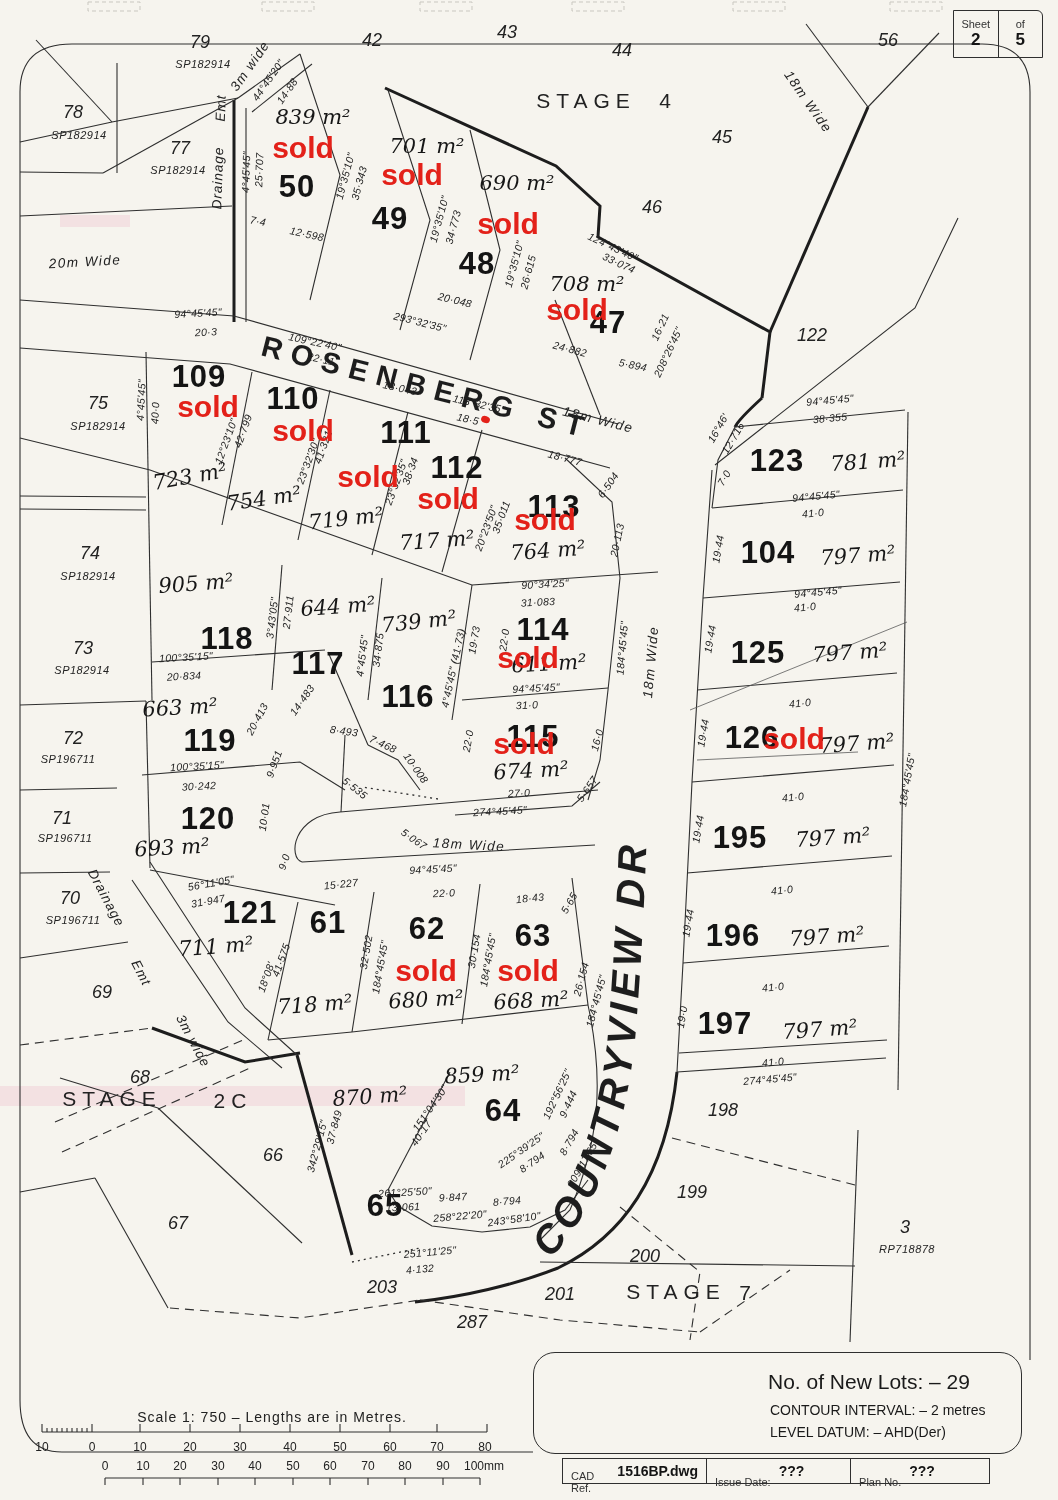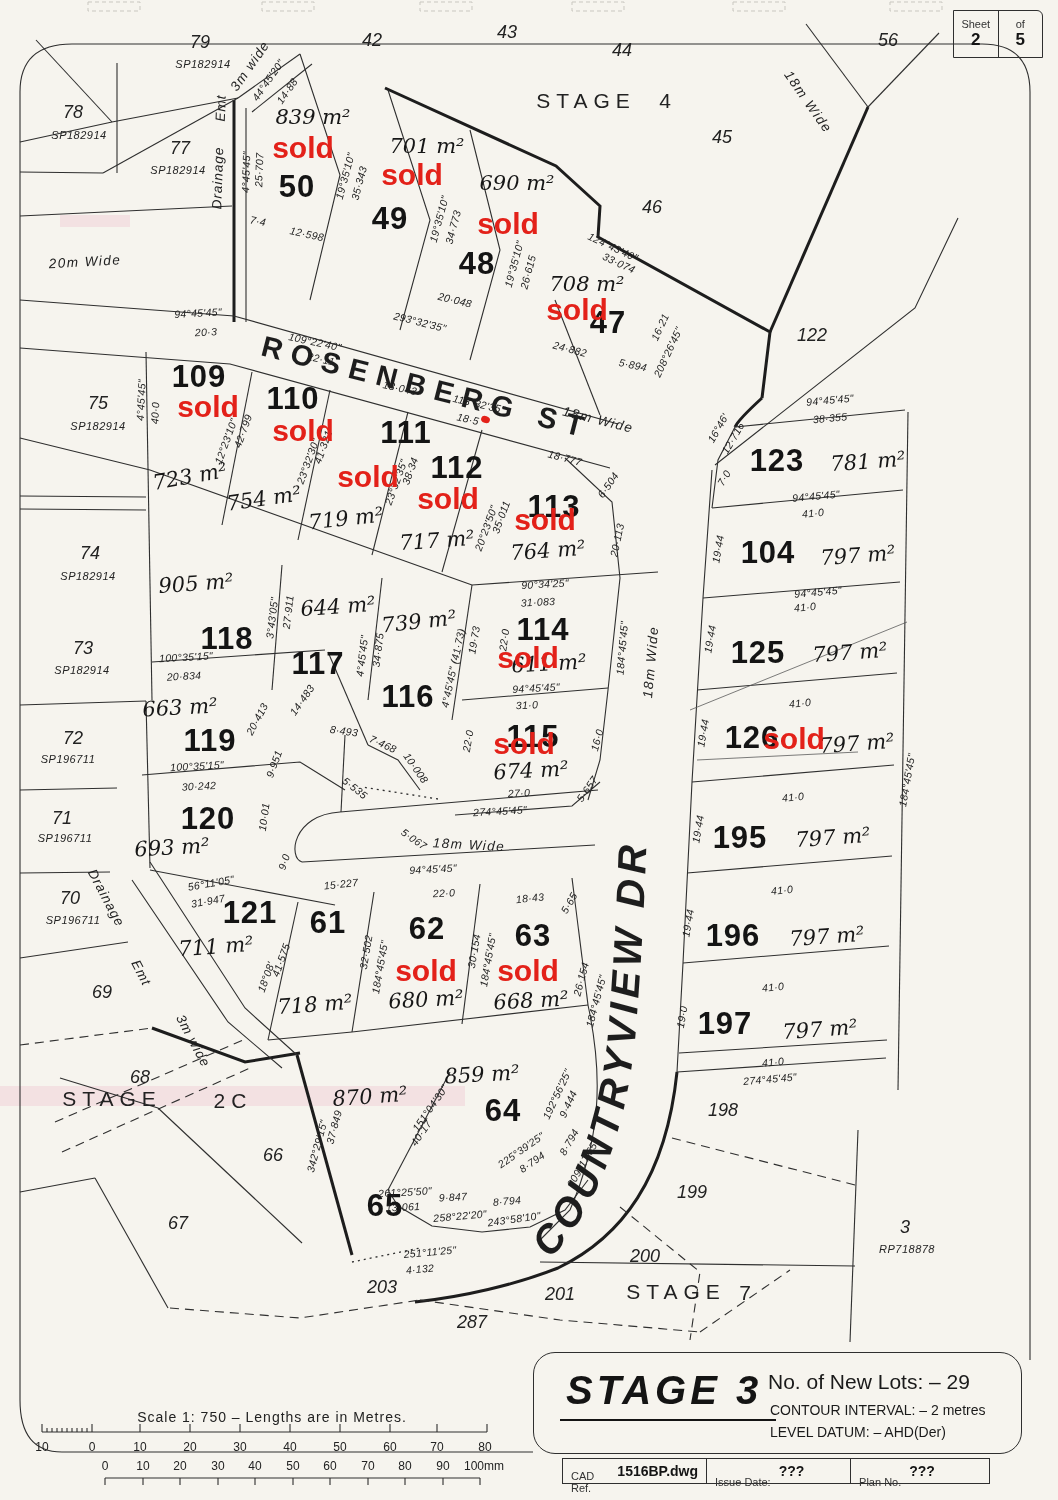--- a/index.html
+++ b/index.html
@@ -484,21 +484,20 @@
       <span class="shead">Sheet</span>
       <span class="snum">2</span>
     </div>
     <div class="cell">
       <span class="shead">of</span>
       <span class="snum">5</span>
     </div>
   </div>
 
   <div id="titlebox"></div>
-  <div id="stage3">STAGE 3</div>
   <div id="newlots">No. of New Lots: – 29</div>
   <div id="contour">CONTOUR INTERVAL: – 2 metres</div>
   <div id="datum">LEVEL DATUM: – AHD(Der)</div>
 
   <div class="lbl note" style="left:272px;top:1417px;">Scale 1: 750 – Lengths are in Metres.</div>
 
   <div id="cadstrip">
     <div class="ccell" style="flex:1.25;">
       <span class="clab">CAD Ref.</span>
       <span class="cval">1516BP.dwg</span>

